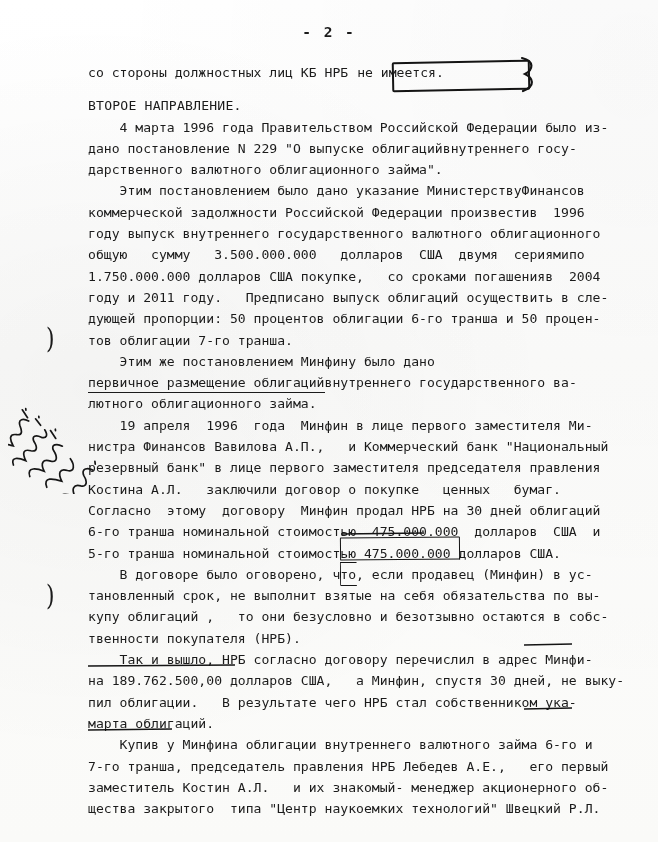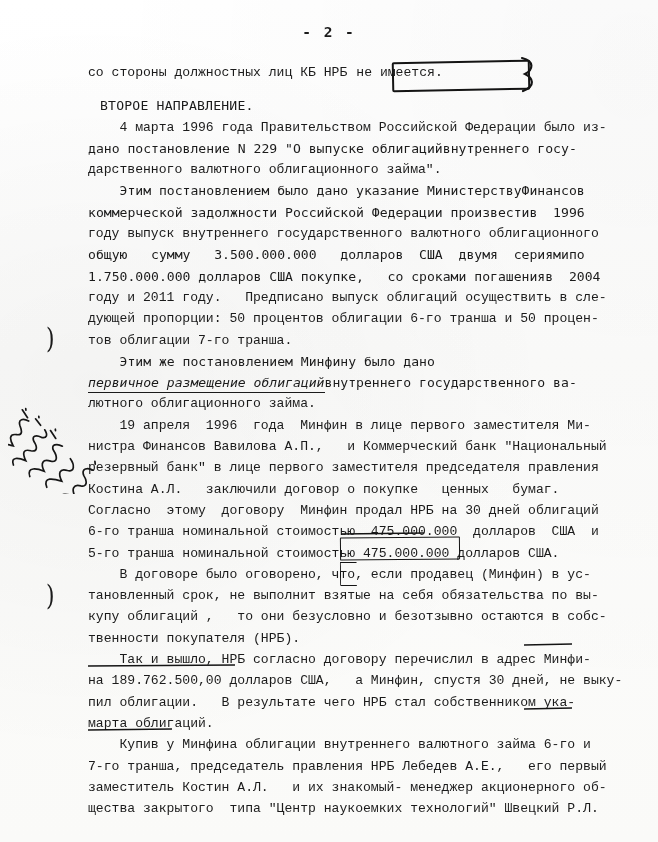--- a/index.html
+++ b/index.html
@@ -40,38 +40,36 @@
   }
 
   .line{
     display:flex;
     justify-content:space-between;
     font-size:13.1px;
     line-height:21.3px;
     white-space:pre;
     height:21.3px;
   }
-  .line.nojust{display:block;font-family:Liberation Mono, monospace;}
+  .line.nojust{display:block;}
   .line > span{white-space:pre;}
   .line.nojust > span{display:inline;}
 
   .heading{
     font-size:13.1px;line-height:21.3px;
     letter-spacing:.2px;
     height:21.3px;
     white-space:pre;
-    margin-left:12px;
   }
 
   .gap{height:12px;}
 
   .u{
     border-bottom:1.6px solid #1b1b1b;
     padding-bottom:7px;
-    font-style:italic;
   }
 
   
   .handbox{
     position:absolute;
     left:392px;top:61px;
     width:134px;height:26px;
     border:2px solid #141414;
     border-radius:2px;
     transform:rotate(-1.1deg);

